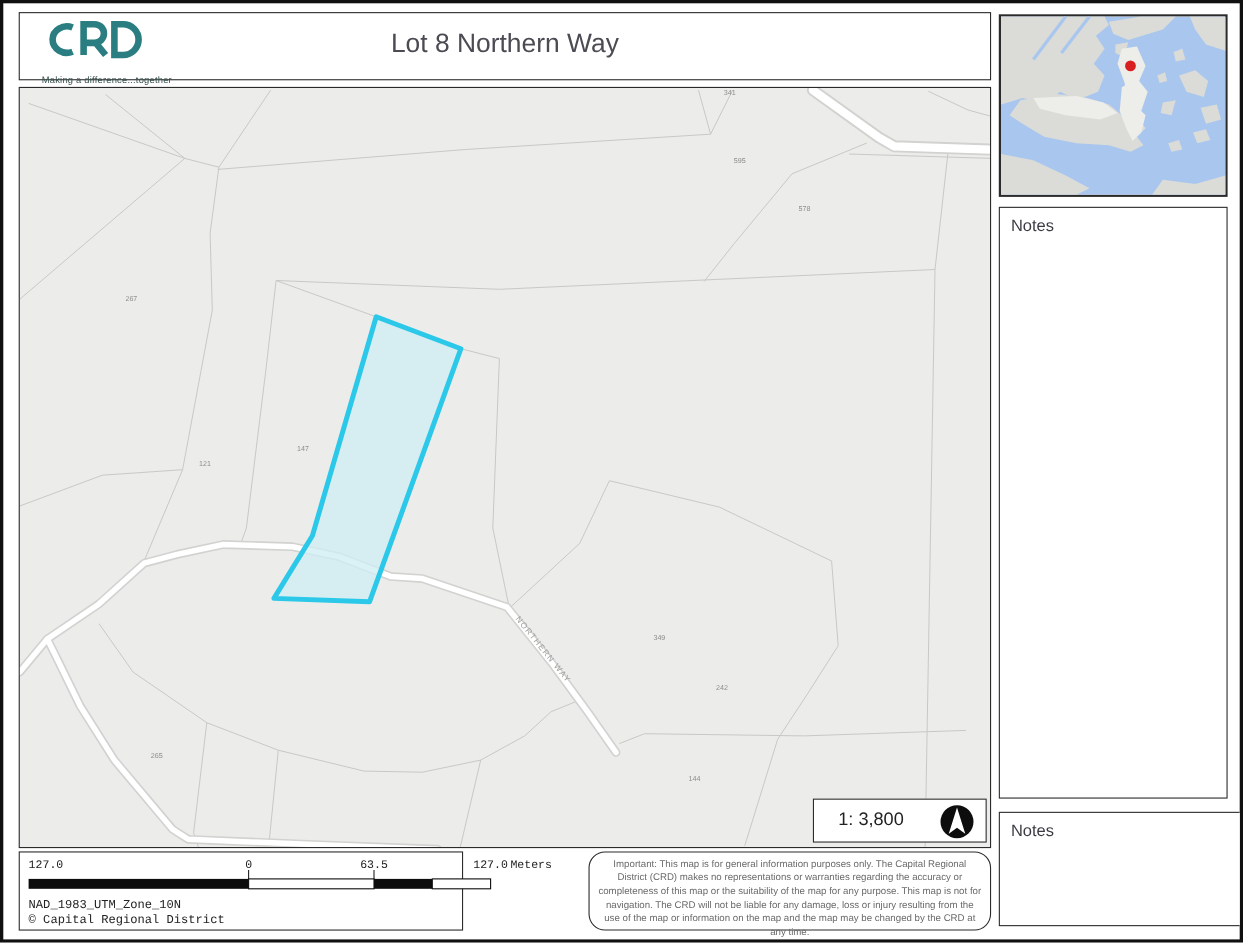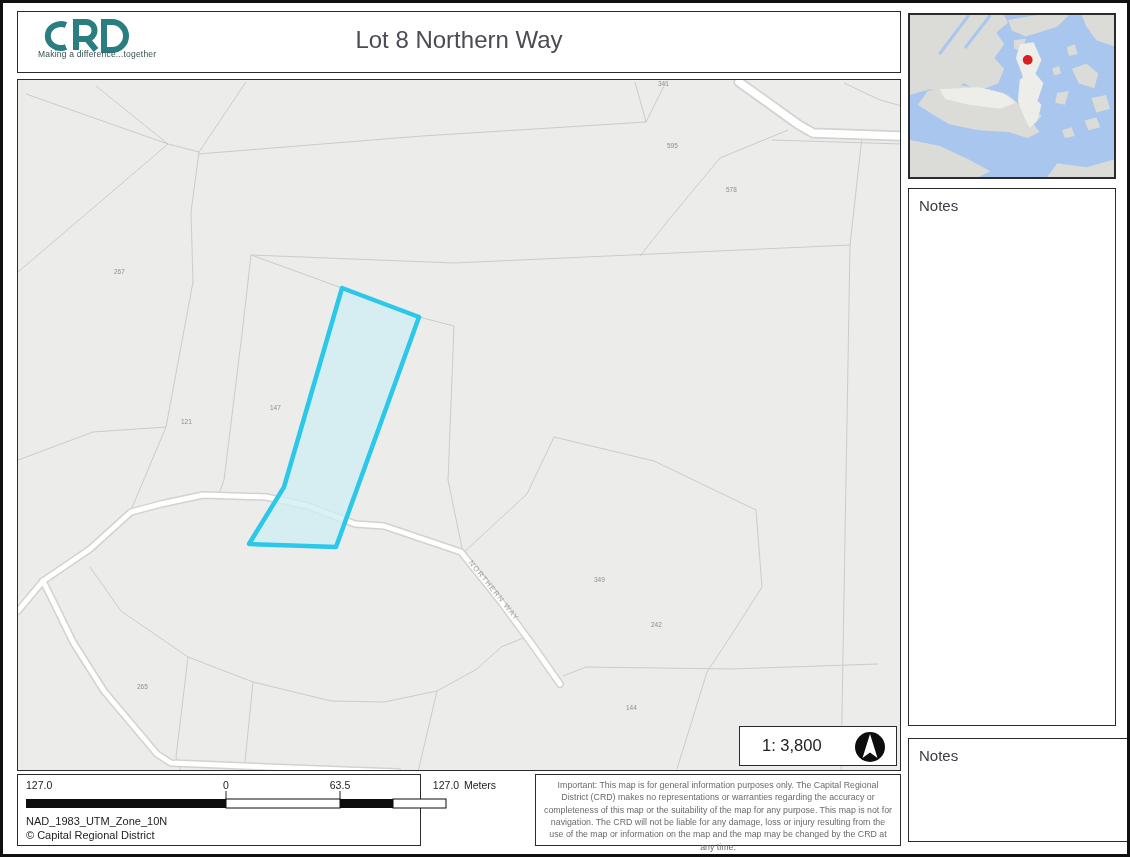--- a/index.html
+++ b/index.html
@@ -6,43 +6,43 @@
   .page{
     position:relative;width:1130px;height:857px;box-sizing:border-box;
     border:3px solid #101010;background:#ffffff;
     font-family:"Liberation Sans", sans-serif;overflow:hidden;
   }
   .panel{position:absolute;box-sizing:border-box;border:1px solid #2b2b2b;background:#fff;}
 
   
   .header{left:14px;top:8px;width:884px;height:62px;}
   .logo-wrap{position:absolute;left:18px;top:5px;width:170px;height:52px;}
-  .logo-tagline{position:absolute;left:2px;top:32px;font-size:8.5px;color:#37504f;letter-spacing:.2px;white-space:nowrap;}
+  .logo-tagline{position:absolute;left:2px;top:50px;font-size:8.5px;color:#37504f;letter-spacing:.2px;white-space:nowrap;}
   .map-title{position:absolute;left:0;right:0;top:14px;text-align:center;font-size:24px;color:#4b4b54;}
 
   
   .mapbox{left:14px;top:76px;width:884px;height:692px;background:#ececea;overflow:hidden;}
   .plabel{font-size:6.5px;fill:#8f8f8d;}
   .street-label{font-size:7.5px;fill:#a0a09e;letter-spacing:1.2px;}
   .scale-indicator{position:absolute;left:721px;top:646px;width:158px;height:40px;
     background:#fff;border:1px solid #2b2b2b;box-sizing:border-box;}
   .scale-text{position:absolute;left:22px;top:9px;font-size:16.5px;color:#222;}
   .north-arrow{position:absolute;right:9px;top:3px;}
 
   
   .insetbox{left:905px;top:10px;width:208px;height:166px;border-width:2px;}
   .legendbox{left:905px;top:185px;width:208px;height:538px;}
   .notesbox{left:905px;top:735px;width:224px;height:104px;}
   .side-title{position:absolute;left:10px;top:8px;font-size:15px;color:#3b3b44;}
 
   
-  .scalebarbox{left:14px;top:771px;width:404px;height:72px;}
+  .scalebarbox{left:14px;top:771px;width:404px;height:72px;font-family:Liberation Mono, monospace;}
   .sb-label{font-size:10.5px;fill:#222;}
   .sb-small{font-size:11px;fill:#222;}
-  .disclaimerbox{left:532px;top:771px;width:366px;height:72px;}
+  .disclaimerbox{left:532px;top:771px;width:366px;height:72px;border-radius:15px;}
   .disclaimer-text{position:absolute;left:8px;right:8px;top:4px;font-size:8.8px;line-height:1.4;
     color:#6a6a6a;text-align:center;}
 </style>
 </head>
 <body>
 
 <div class="page">
 
   <div class="panel header">
     <div class="logo-wrap">

